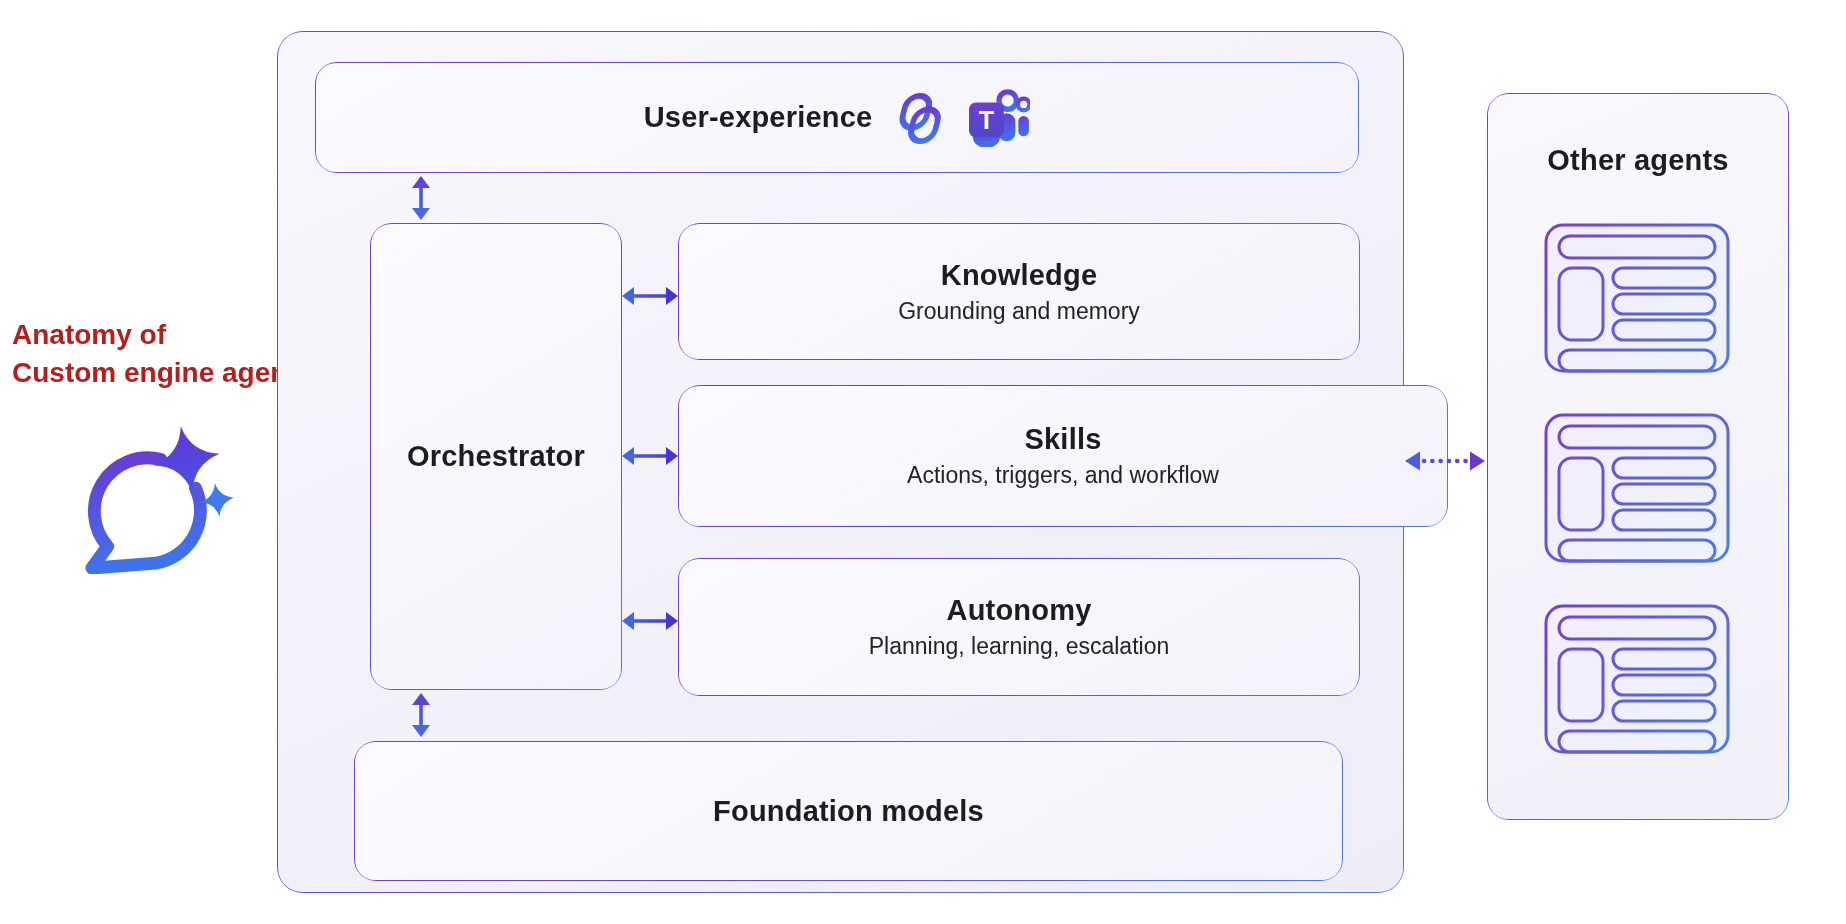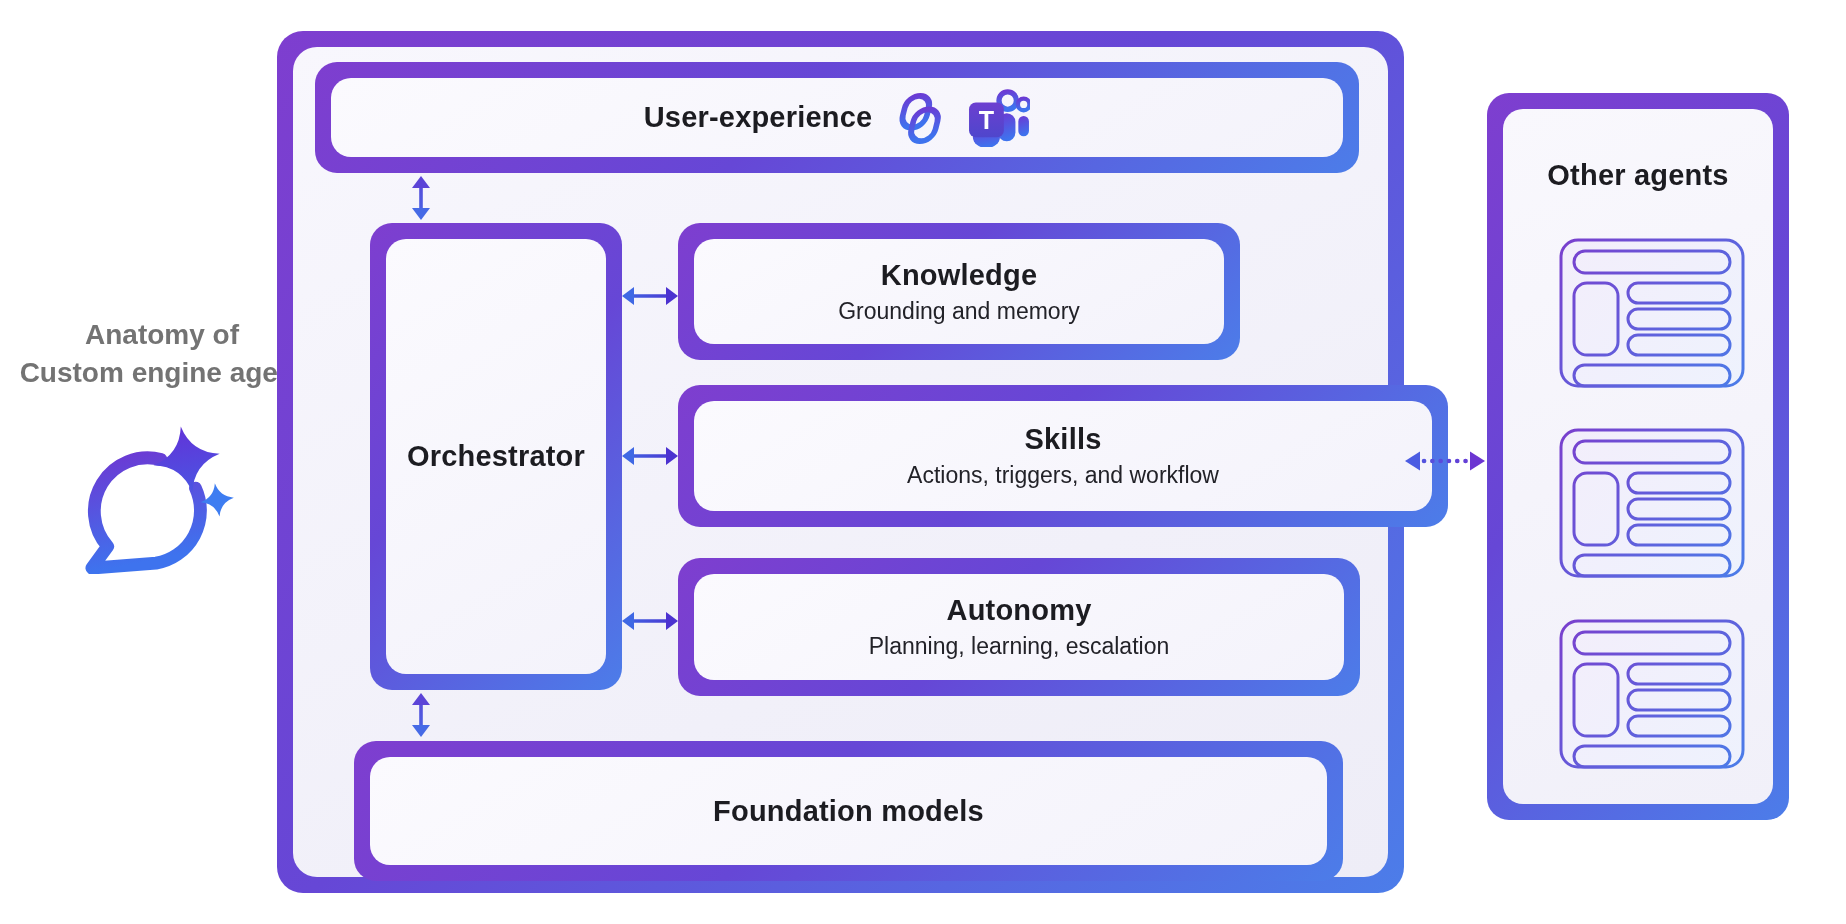--- a/index.html
+++ b/index.html
@@ -1,33 +1,33 @@
 <!DOCTYPE html>
 <html><head>
 <meta charset="utf-8">
 <style>
   html,body{margin:0;padding:0;background:#ffffff;}
   .stage{position:relative;width:1846px;height:924px;background:#ffffff;
          font-family:"Liberation Sans",sans-serif;color:#1c1c21;overflow:hidden;}
   
-  .gbox{position:absolute;box-sizing:border-box;padding:16px;border-radius:22px;
+  .gbox{position:absolute;box-sizing:border-box;padding:1px;border-radius:22px;
         background:linear-gradient(135deg,#7e3ecf 0%,#6647d6 45%,#4c7de9 100%);}
   .gbox>.inner{width:100%;height:100%;border-radius:20px;box-sizing:border-box;
         background:linear-gradient(150deg,#fbfafe 0%,#f4f3fb 100%);
         display:flex;align-items:center;justify-content:center;flex-direction:column;}
   .gbox.row>.inner{flex-direction:row;gap:22px;}
   .container-bg>.inner{background:linear-gradient(155deg,#f8f7fd 0%,#f1f0f9 65%,#eeedf7 100%);
         border-radius:24px;}
   .gbox.container-bg{border-radius:26px;}
   .panel-bg>.inner{background:linear-gradient(160deg,#f9f8fd 0%,#f1f0f9 100%);
         justify-content:flex-start;}
   .t1{font-size:29px;font-weight:700;letter-spacing:.2px;}
   .t2{font-size:23px;font-weight:400;margin-top:6px;color:#222228;}
-  .left-label{position:absolute;left:12px;top:316px;width:300px;text-align:center;
-        font-size:28px;font-weight:600;line-height:38px;color:#737373;}
+  .left-label{position:absolute;left:12px;top:316px;width:300px;
+        font-size:28px;font-weight:600;line-height:38px;color:#b91c1c;}
   .abs{position:absolute;}
   .oa-title{position:absolute;left:0;top:50px;width:100%;text-align:center;}
   svg{display:block;}
 </style>
 </head>
 <body>
 
 <div class="stage">
 
   <svg width="0" height="0" style="position:absolute" aria-hidden="true">
@@ -106,21 +106,21 @@
       </svg>
     </div>
   </div>
 
   <div class="gbox" style="left:370px;top:223px;width:252px;height:467px">
     <div class="inner">
       <span class="t1">Orchestrator</span>
     </div>
   </div>
 
-  <div class="gbox" style="left:678px;top:223px;width:562px;height:137px">
+  <div class="gbox" style="left:678px;top:223px;width:682px;height:137px">
     <div class="inner">
       <span class="t1">Knowledge</span>
       <span class="t2">Grounding and memory</span>
     </div>
   </div>
 
   <div class="gbox" style="left:678px;top:385px;width:770px;height:142px">
     <div class="inner">
       <span class="t1">Skills</span>
       <span class="t2">Actions, triggers, and workflow</span>

